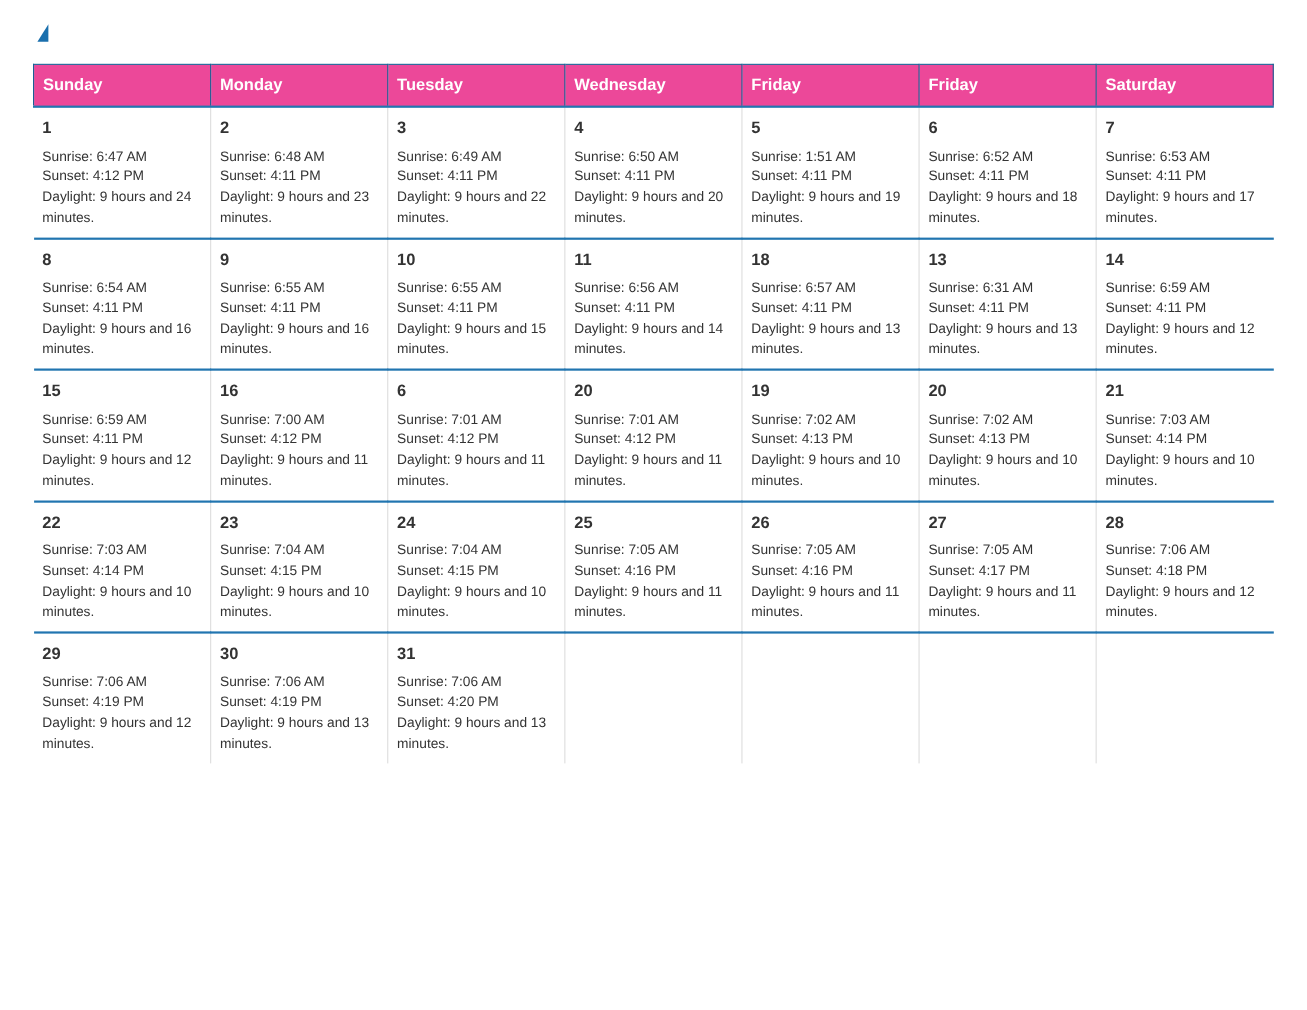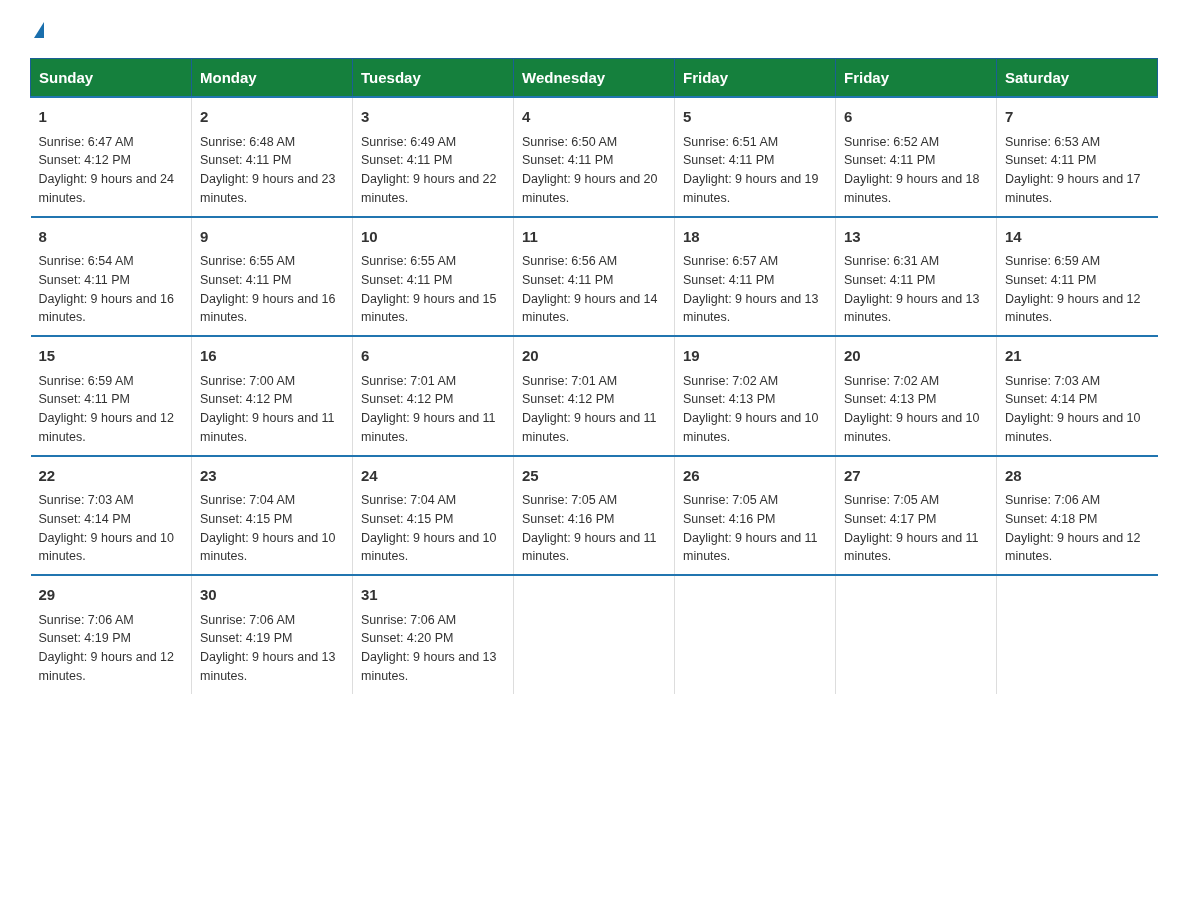--- a/index.html
+++ b/index.html
@@ -41,21 +41,21 @@
       font-size: 20px;
       color: #555;
       margin-top: 4px;
     }
     table {
       width: 100%;
       border-collapse: collapse;
       table-layout: fixed;
     }
     thead tr th {
-      background-color: #15803d;
+      background-color: #ec4899;
       color: #fff;
       padding: 10px 8px;
       font-size: 15px;
       font-weight: bold;
       text-align: left;
       border: 1px solid #1a5f94;
     }
     tbody tr {
       border-top: 2px solid #2175b0;
     }
@@ -134,21 +134,21 @@
         <span class="cell-content">Daylight: 9 hours and 22 minutes.</span>
       </td>
         <td>
         <span class="day-num">4</span>
         <span class="cell-content">Sunrise: 6:50 AM</span><br>
         <span class="cell-content">Sunset: 4:11 PM</span><br>
         <span class="cell-content">Daylight: 9 hours and 20 minutes.</span>
       </td>
         <td>
         <span class="day-num">5</span>
-        <span class="cell-content">Sunrise: 6:51 AM</span><br>
+        <span class="cell-content">Sunrise: 1:51 AM</span><br>
         <span class="cell-content">Sunset: 4:11 PM</span><br>
         <span class="cell-content">Daylight: 9 hours and 19 minutes.</span>
       </td>
         <td>
         <span class="day-num">6</span>
         <span class="cell-content">Sunrise: 6:52 AM</span><br>
         <span class="cell-content">Sunset: 4:11 PM</span><br>
         <span class="cell-content">Daylight: 9 hours and 18 minutes.</span>
       </td>
         <td>

